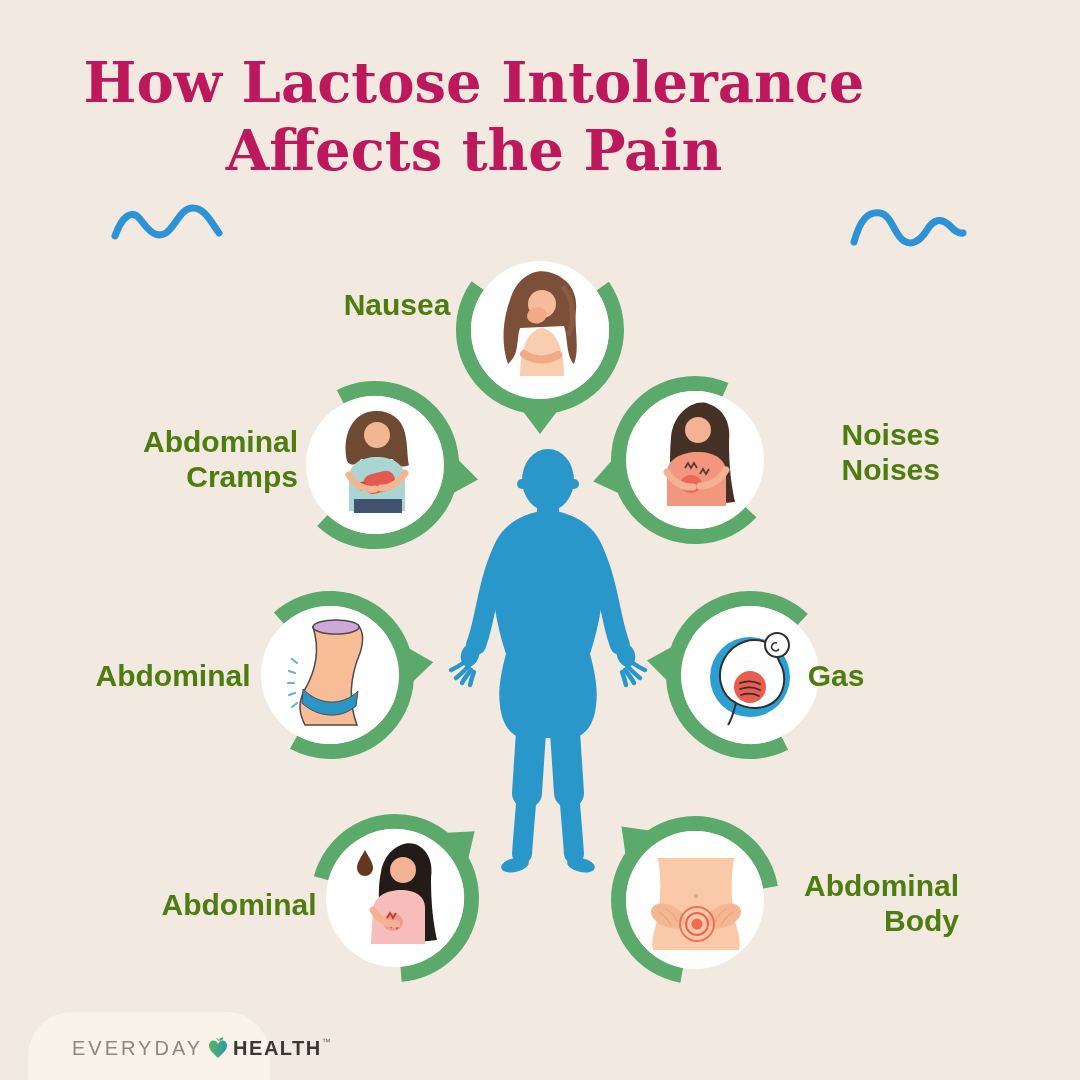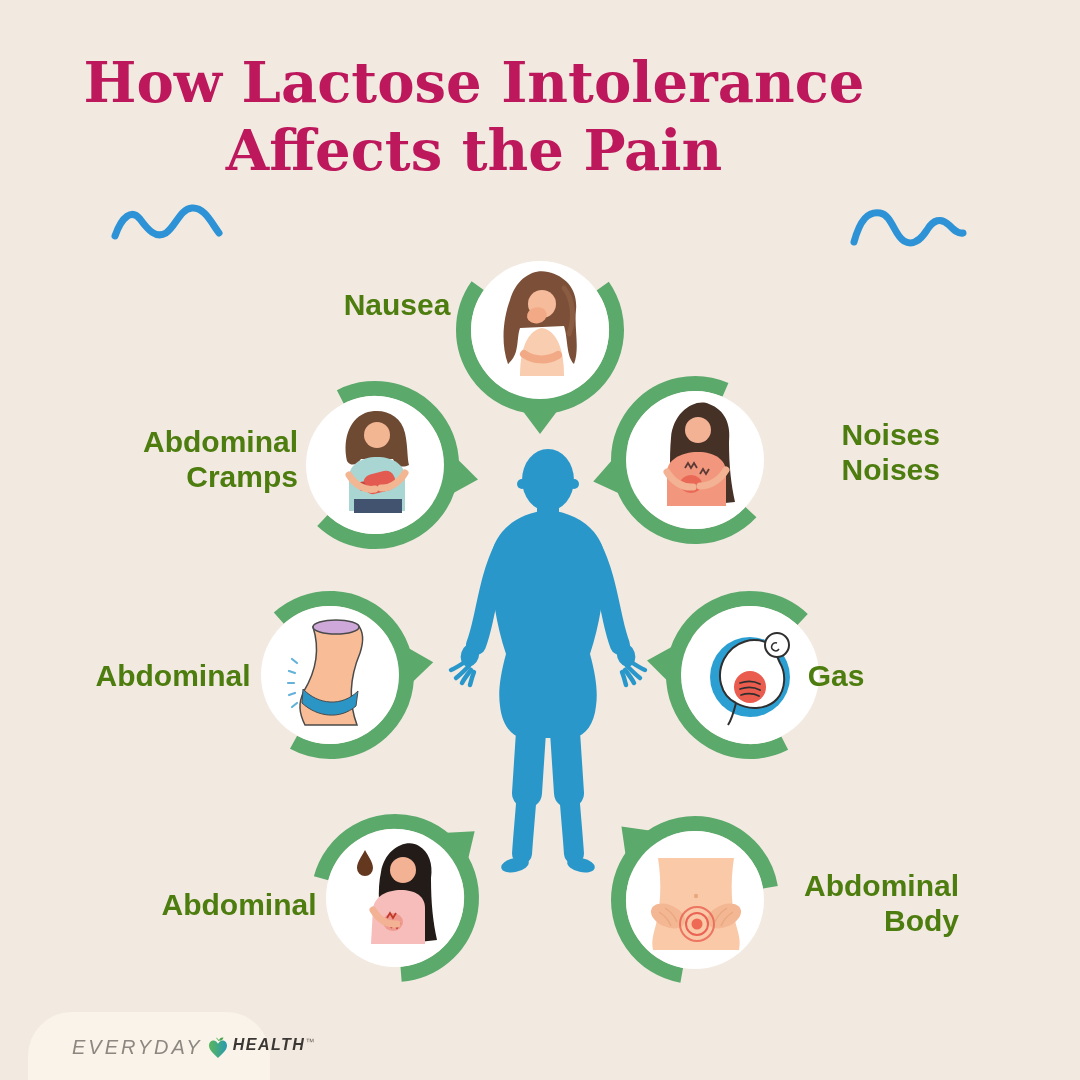--- a/index.html
+++ b/index.html
@@ -19,27 +19,27 @@
     text-align:right;white-space:pre-line;
   }
   svg.bubble{position:absolute;}
   svg.deco{position:absolute;}
   svg.body{position:absolute;left:436px;top:448px;}
   .logo-panel{
     position:absolute;left:28px;top:1012px;width:242px;height:110px;
     background:#F9F3EA;border-radius:44px;
   }
   .logo-row{
-    position:absolute;left:44px;top:24px;display:flex;align-items:flex-start;font-style:italic;
+    position:absolute;left:44px;top:24px;display:flex;align-items:flex-end;
   }
   .logo-everyday{
     font-size:20px;letter-spacing:3px;color:#8D8781;font-weight:400;
   }
   .logo-health{
-    font-size:16px;letter-spacing:1.5px;color:#3B3734;font-weight:700;
+    font-size:20px;letter-spacing:1.5px;color:#3B3734;font-weight:700;
   }
   .logo-heart{margin:0 3px;}
   .logo-tm{font-size:9px;color:#6F6A64;align-self:flex-start;margin-top:1px;}
 </style>
 </head>
 <body>
 
 <div id="canvas">
 
   <div class="title">

